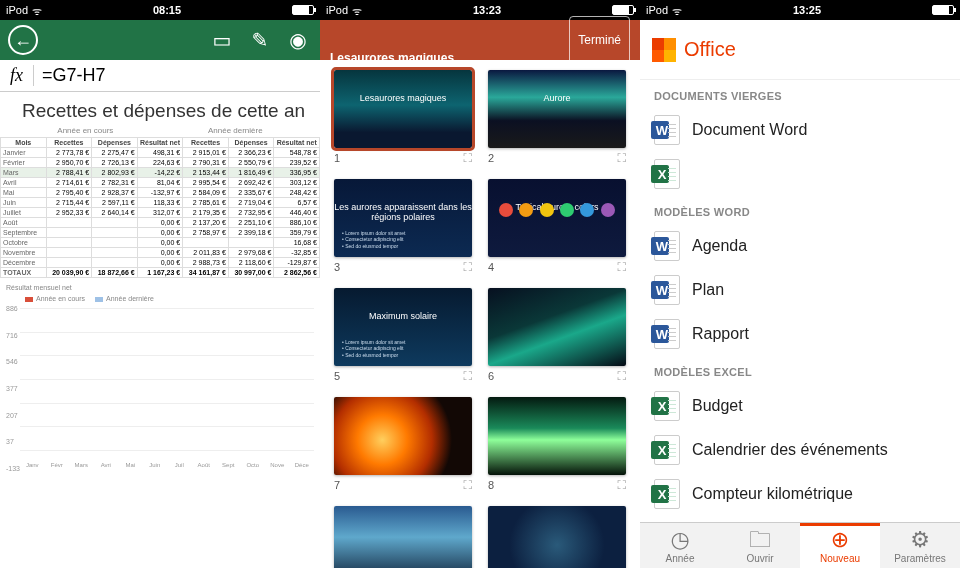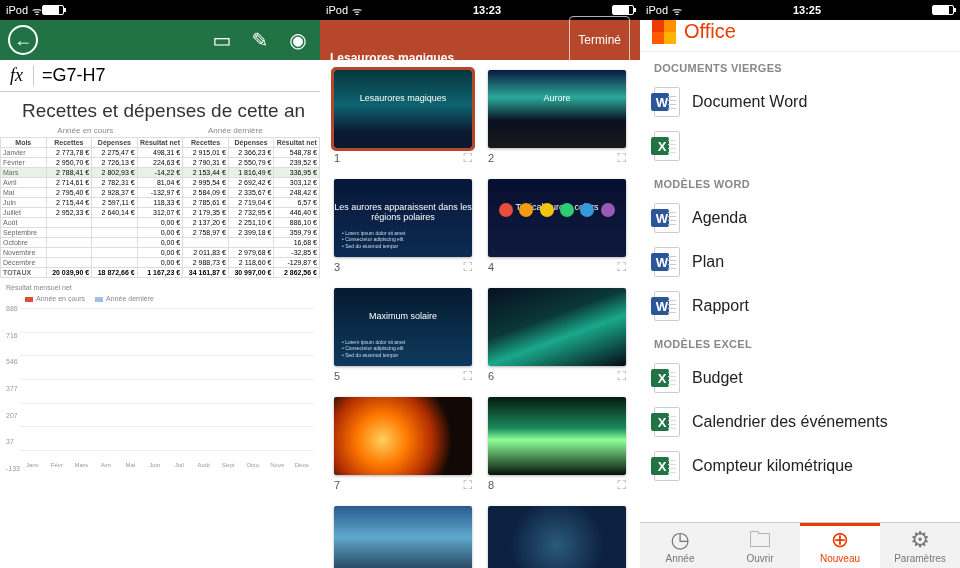--- a/index.html
+++ b/index.html
@@ -78,21 +78,21 @@
 .aurora6 { background: linear-gradient(160deg,#071020 0%,#0a3838 40%,#1aa88a 60%,#050a15 100%); }
 .aurora7 { background: radial-gradient(circle at 35% 55%,#ffcf5e 0%,#ff7a00 25%,#b32e00 50%,#120805 70%); }
 .aurora8 { background: linear-gradient(180deg,#041a10 0%,#1a8a5a 40%,#8eff9a 55%,#041208 100%); }
 .aurora9 { background: linear-gradient(180deg,#2a5a90 0%,#5fa8cc 40%,#0b1a30 100%); }
 .aurora10 { background: radial-gradient(circle at 50% 50%,#2a5a7a 0%,#0c2040 60%); }
 
 .dots { position: absolute; top: 24px; left: 0; right: 0; display: flex; justify-content: space-around; padding: 0 8px; }
 .dots span { width: 14px; height: 14px; border-radius: 50%; }
 
 
-.off-head { background: #fff; height: 32px; display: flex; padding: 0 12px; gap: 8px; border-bottom: 1px solid #eee; }
+.off-head { background: #fff; height: 60px; display: flex; align-items: center; padding: 0 12px; gap: 8px; border-bottom: 1px solid #eee; }
 .off-logo { width: 24px; height: 24px; display: grid; grid-template-columns: 1fr 1fr; grid-template-rows: 1fr 1fr; }
 .off-logo span:nth-child(1){background:#eb3c00;}
 .off-logo span:nth-child(2){background:#ff8f00;}
 .off-logo span:nth-child(3){background:#ff5a00;}
 .off-logo span:nth-child(4){background:#ffb300;}
 .off-brand { font-size: 20px; color: #eb3c00; font-weight: 400; }
 
 .off-section { font-size: 11px; font-weight: 600; color: #888; padding: 10px 14px 6px; letter-spacing: 0.3px; }
 .off-item { display: flex; align-items: center; gap: 12px; padding: 7px 14px; font-size: 16px; color: #222; }
 .doc-ic { width: 26px; height: 30px; border-radius: 2px; position: relative; display: flex; align-items: center; justify-content: center; color: #fff; font-size: 13px; font-weight: 700; background: #fff; border: 1px solid #ccc; }
@@ -110,20 +110,21 @@
 </style>
 </head>
 <body>
 
 <div class="panel p1">
   <div class="status">
     <div class="left">
         <span>iPod</span>
         <span>ᯤ</span>
       </div>
+    <div class="center">08:15</div>
     <div class="right">
         <div class="batt">
           <div class="fill"></div>
         </div>
       </div>
   </div>
   <div class="xls-head">
     <div class="back">←</div>
     <div class="spacer"></div>
     <div class="ic">▭</div>

